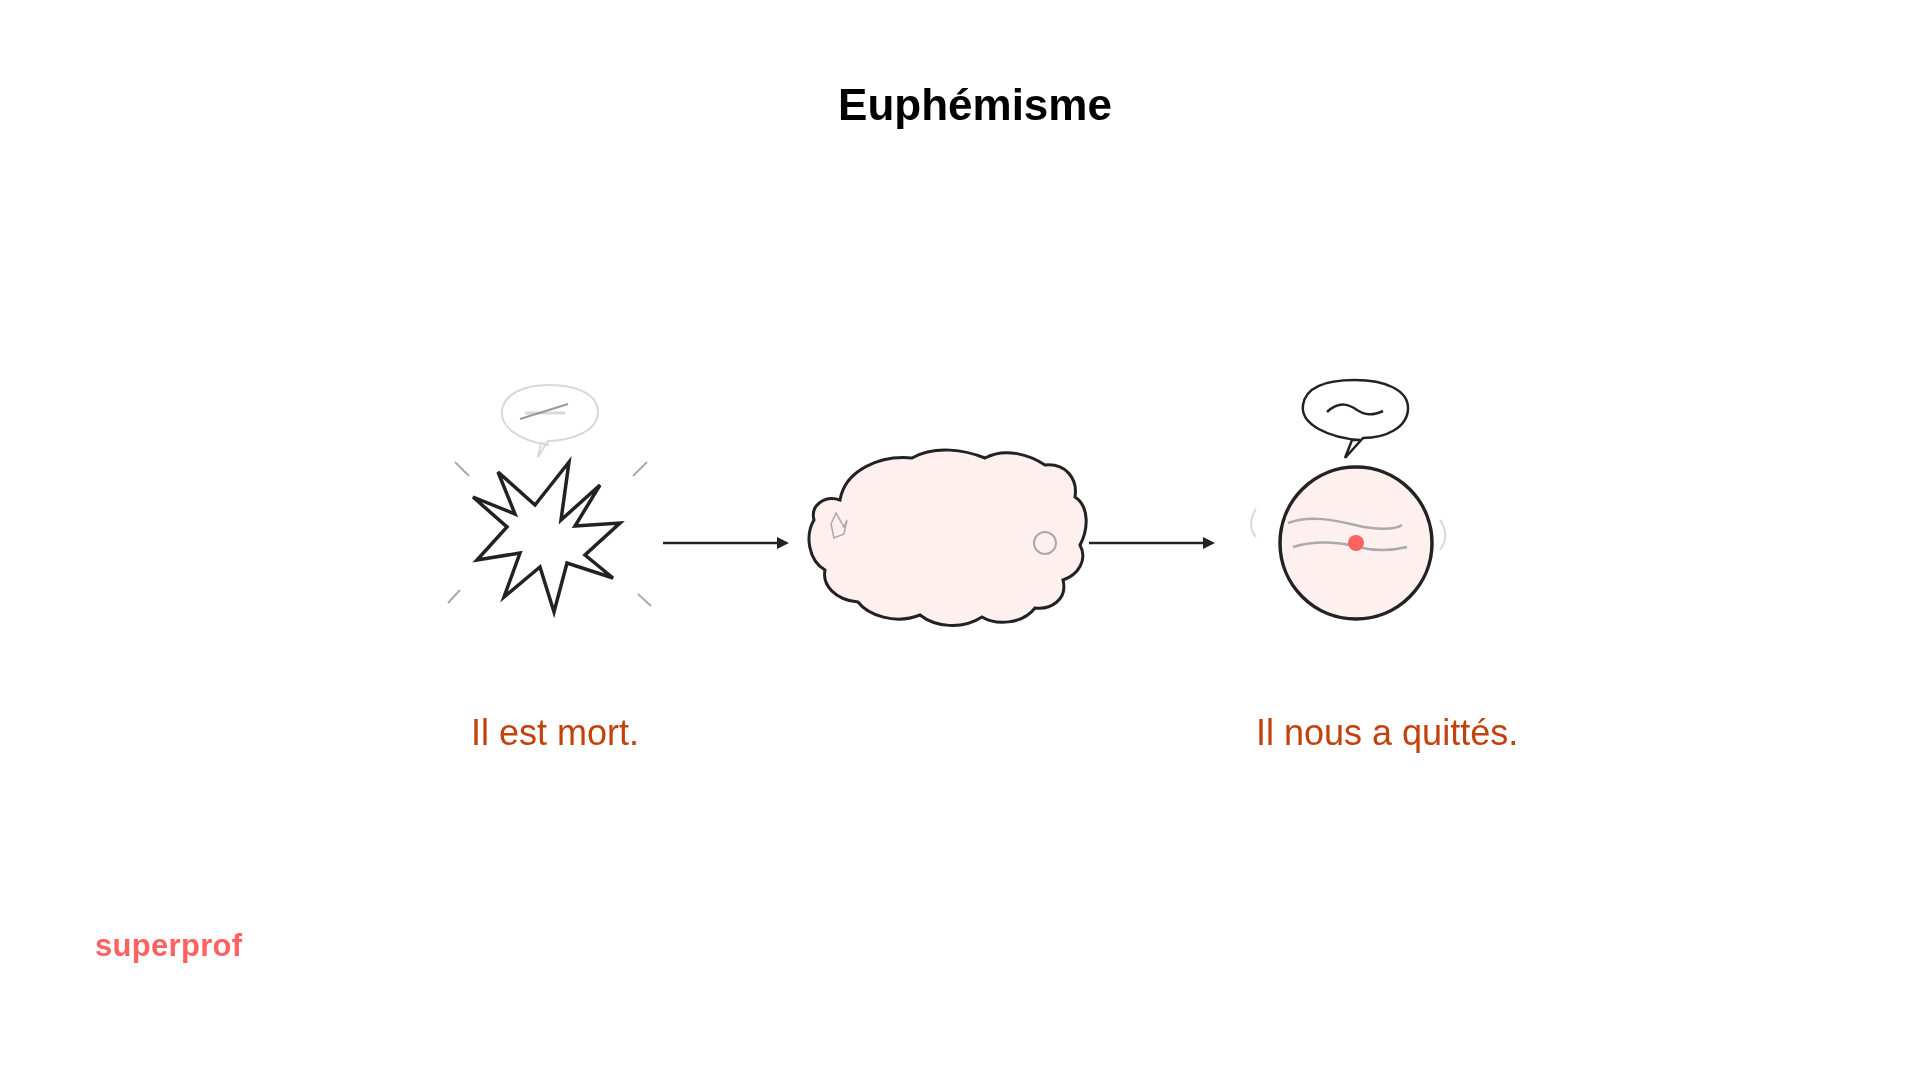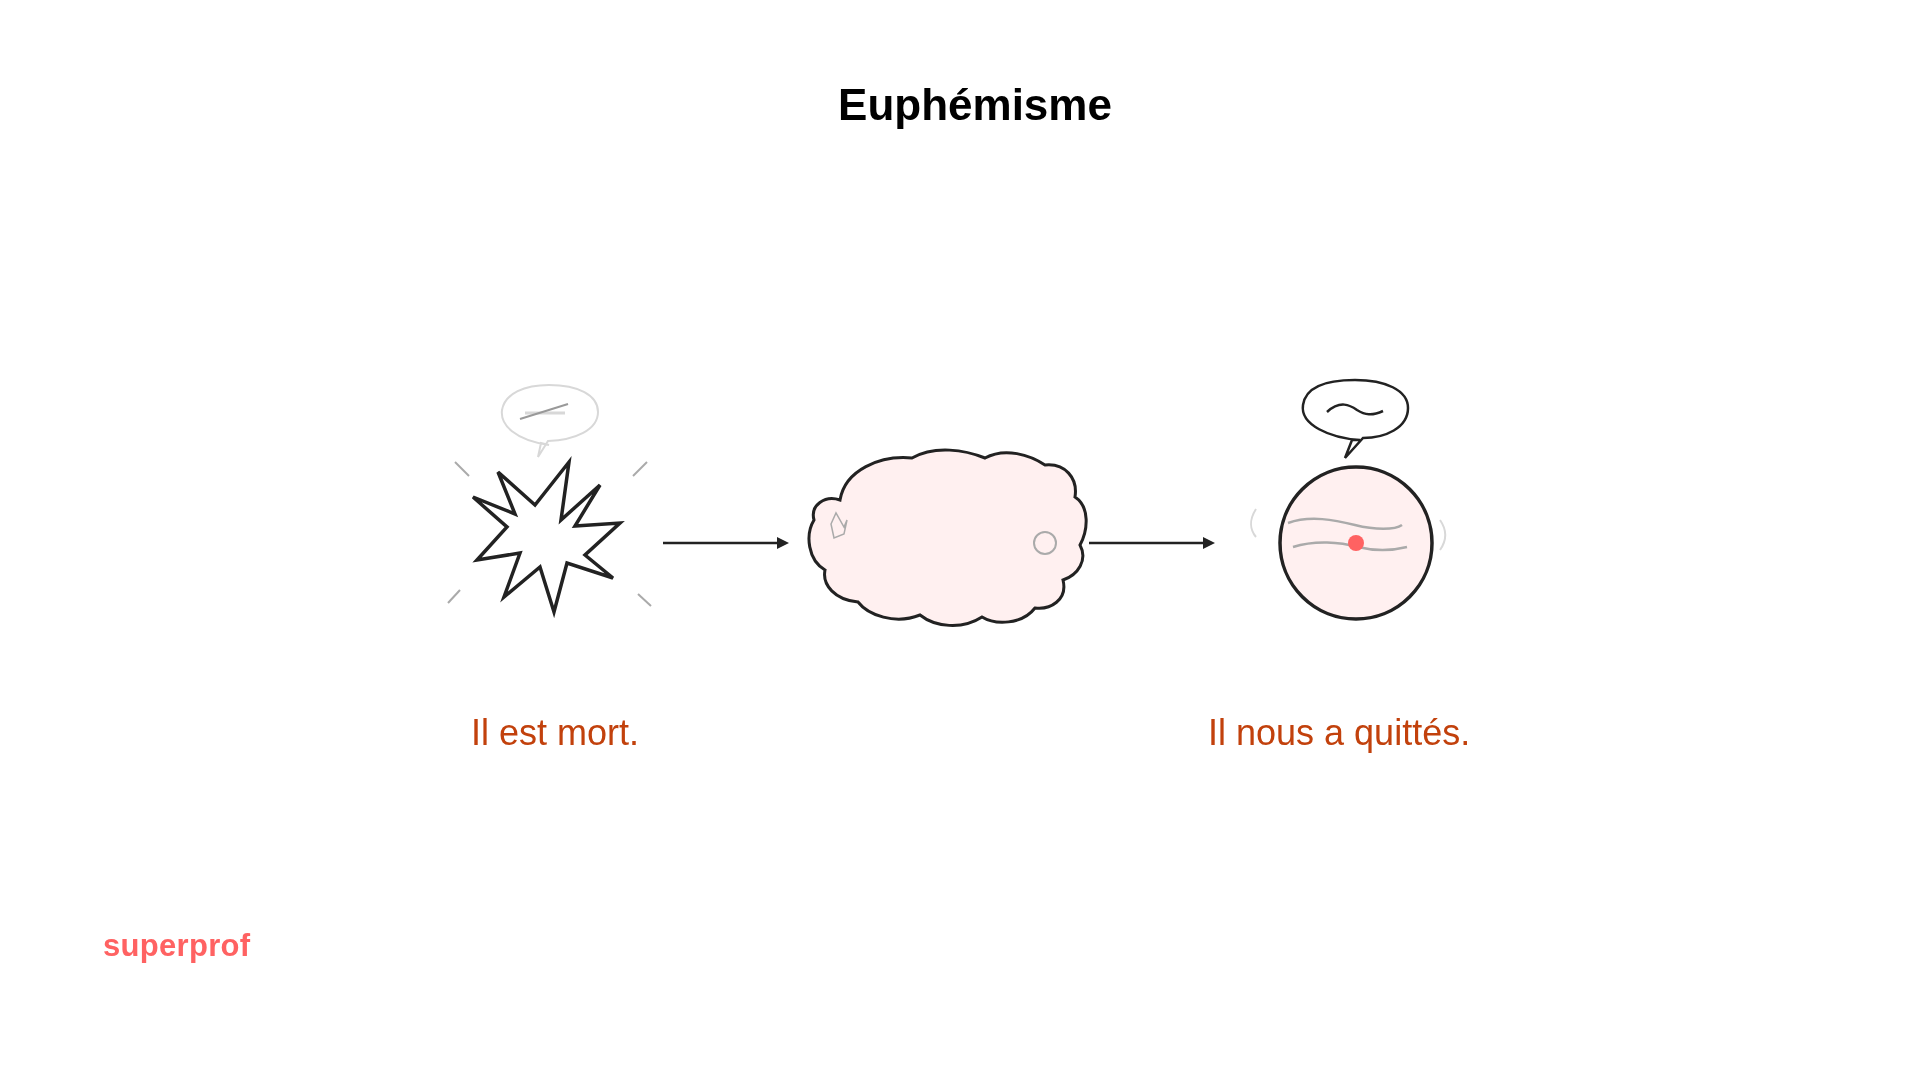--- a/index.html
+++ b/index.html
@@ -1,19 +1,19 @@
 <!DOCTYPE html>
 <html><head>
 <meta charset="utf-8">
 <style>
   html,body{margin:0;padding:0;background:#ffffff;}
   body{width:1920px;height:1080px;position:relative;overflow:hidden;font-family:"Liberation Sans",sans-serif;}
   .title{position:absolute;left:0;width:1950px;top:80px;text-align:center;font-size:44px;font-weight:bold;color:#000;}
   .label{position:absolute;font-size:36px;color:#c2410c;}
-  .logo{position:absolute;left:103px;top:928px;font-size:31px;font-weight:bold;color:#ff6262;letter-spacing:0.3px;}
+  .logo{position:absolute;left:95px;top:928px;font-size:31px;font-weight:bold;color:#ff6262;letter-spacing:0.3px;}
   svg{position:absolute;left:0;top:0;}
 </style>
 </head>
 <body>
 
 <div class="title">Euphémisme</div>
 
 <svg width="1920" height="1080" viewBox="0 0 1920 1080">
 
   <g>
@@ -55,15 +55,15 @@
     <circle cx="1356" cy="543" r="76" fill="#fff0f0" stroke="#222" stroke-width="3.5"></circle>
     <path d="M1288 523 C 1310 515, 1335 520, 1355 525 C 1375 530, 1395 530, 1402 525" fill="none" stroke="#aaa" stroke-width="2.5"></path>
     <path d="M1293 547 C 1315 540, 1340 542, 1358 547 C 1378 552, 1395 550, 1407 547" fill="none" stroke="#aaa" stroke-width="2.5"></path>
     <circle cx="1356" cy="543" r="8" fill="#ff6262"></circle>
     <path d="M1256 509 C 1249 520, 1250 530, 1256 537" fill="none" stroke="#d8d8d8" stroke-width="2"></path>
     <path d="M1440 520 C 1447 530, 1447 540, 1440 550" fill="none" stroke="#d8d8d8" stroke-width="2"></path>
   </g>
 </svg>
 
 <div class="label" style="left:471px;top:712px;">Il est mort.</div>
-<div class="label" style="left:1208px;top:712px;">Il nous a quittés.</div>
+<div class="label" style="left:1256px;top:712px;">Il nous a quittés.</div>
 
 <div class="logo">superprof</div>
 
 </body></html>

